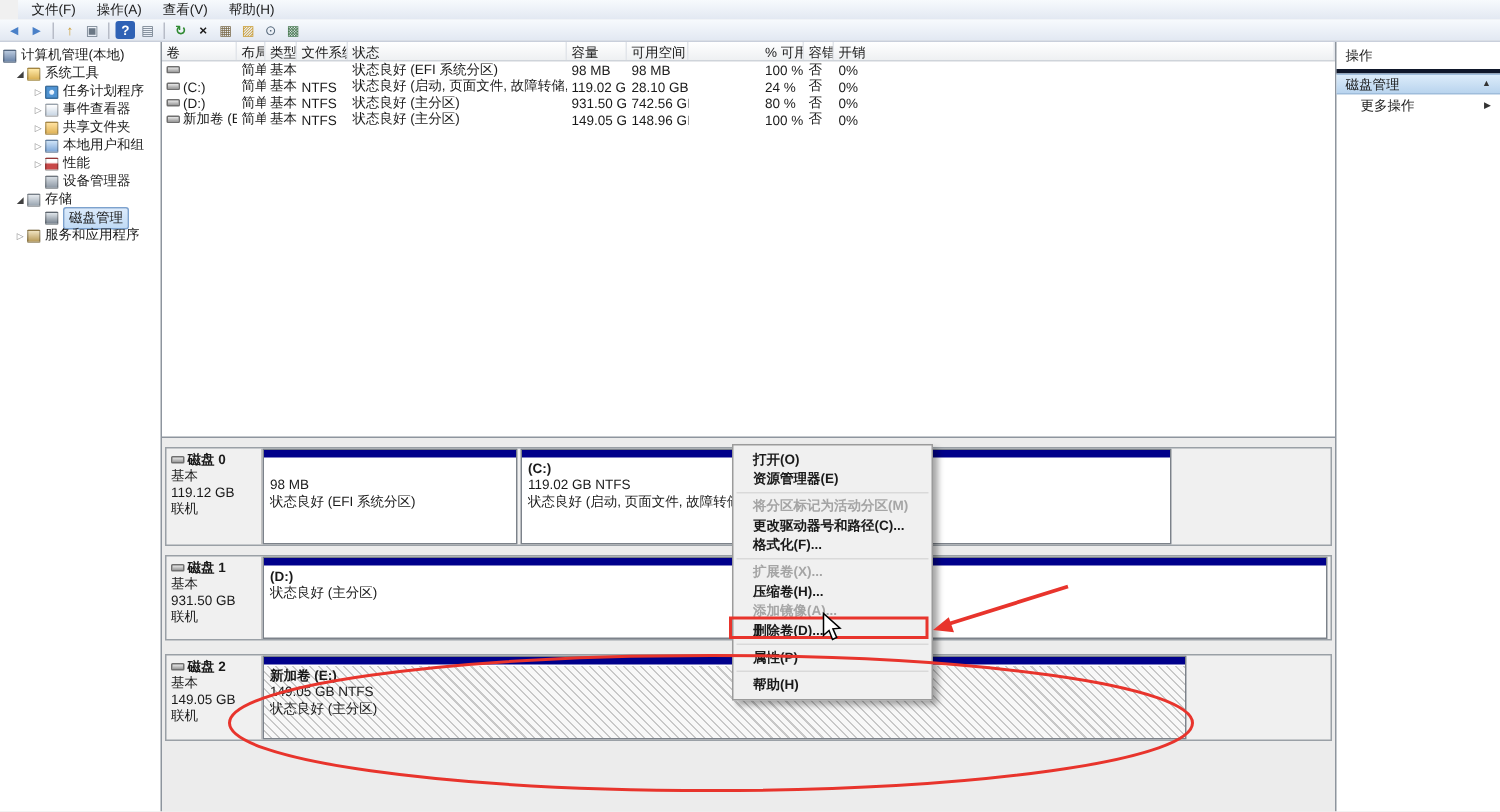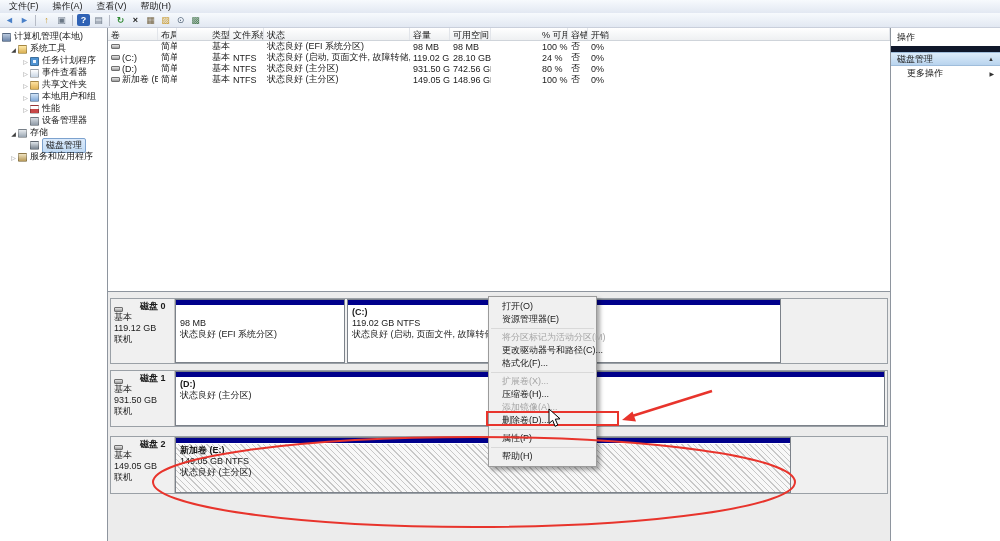--- a/index.html
+++ b/index.html
@@ -1,20 +1,20 @@
 <!DOCTYPE html>
 <html><head>
 <meta charset="utf-8">
 <style>
   * { margin:0; padding:0; box-sizing:border-box; }
   html,body { width:1000px; height:541px; overflow:hidden;
     font-family:"Liberation Sans","DejaVu Sans",sans-serif; font-size:9px; color:#1a1a1a;
     background:#f0f0f0; position:relative; }
   .bar { background:linear-gradient(#f7fafd,#e2e8f2); }
-  .menubar { height:13px; display:flex; align-items:center; padding-left:2px; }
+  .menubar { height:13px; display:flex; align-items:center; padding-left:2px;margin-left:12px; }
   .menubar .mi { padding:1px 7px; cursor:default; }
   .toolbar { height:15px; display:flex; align-items:center; gap:2px; padding-left:3px;
     border-bottom:1px solid #c9cfdb; }
   .tbtn { width:13px; height:12px; display:flex; align-items:center; justify-content:center;
     font-size:9px; line-height:1; }
   .tsep { width:1px; height:11px; background:#b7bcc7; margin:0 2px; }
   .content { position:absolute; left:0; top:28px; width:1000px; height:513px; display:flex; }
   
   .tree { width:108px; background:#fff; border-right:1px solid #8e959e; padding-top:3px; }
   .trow { height:12px; display:flex; align-items:center; white-space:nowrap; cursor:default; }
@@ -33,50 +33,50 @@
   .ic-storage{background:linear-gradient(#e6eaee,#9aa6b2);} .ic-disk{background:linear-gradient(#dfe5ea,#77828e);}
   .ic-services{background:linear-gradient(#efe2c0,#b89a58);}
   
   .main { width:782px; display:flex; flex-direction:column; background:#ececec; }
   .vlist { height:264px; background:#fff; border-bottom:1px solid #8e959e; overflow:hidden; }
   .vhead { display:flex; height:13px; background:linear-gradient(#ffffff,#eef0f2);
     border-bottom:1px solid #cfd4da; }
   .vhead .hc { border-right:1px solid #e2e5ea; padding:1px 0 0 3px; white-space:nowrap; overflow:hidden; }
   .vrow { display:flex; height:11px; align-items:center; }
   .vrow .c { padding-left:3px; white-space:nowrap; overflow:hidden; flex:none; }
-  .w0{width:50px;} .w1{width:19px;} .w2{width:21px;margin-left:32px;} .w3{width:34px;} .w4{width:146px;}
+  .w0{width:50px;} .w1{width:19px;} .w2{width:21px;} .w3{width:34px;} .w4{width:146px;}
   .w5{width:40px;} .w6{width:41px;} .w7{width:29px;margin-left:48px;} .w8{width:20px;} .w9{flex:1;}
   .vol0 { display:flex; align-items:center; gap:2px; }
   .dico { width:9px; height:5px; background:linear-gradient(#e8e8e8,#9a9a9a); border:1px solid #6f6f6f;
     border-radius:1px; flex:none; }
   
   .dpane { flex:1; padding:6px 2px 0 2px; }
   .drow { display:flex; border:1px solid #9aa0a6; background:#f0f0f0; width:778px; }
   .drow + .drow { margin-top:6px; }
   .dlabel { width:64px; flex:none; border-right:1px solid #c2c2c2; padding:2px 0 0 3px; line-height:11px; }
-  .dname { font-weight:bold; display:flex; align-items:flex-end; gap:17px; }
+  .dname { font-weight:bold; display:flex; align-items:center; gap:2px; }
   .parts { flex:1; display:flex; gap:2px; padding:0; }
   .part { border:1px solid #7c828a; background:#fff; display:flex; flex-direction:column; flex:none; }
   .strip { height:6px; background:#00008b; border-bottom:1px solid #fff; flex:none; }
   .pbody { flex:1; padding:1px 0 0 4px; line-height:11px; white-space:nowrap; overflow:hidden; }
   .pname { font-weight:bold; min-height:11px; }
   .hatch { background:repeating-linear-gradient(45deg,#f8f8f8 0 3px,#c8c8c8 3px 4px); }
   
   .actions { flex:1; background:#fff; border-left:1px solid #8e959e; }
-  .ahead { padding:3px 0 2px 6px; border-bottom:6px solid #0f172a; color:#222; }
+  .ahead { padding:3px 0 2px 6px; border-bottom:3px solid #0f172a; color:#222; }
   .agroup { height:14px; display:flex; align-items:center; justify-content:space-between;
     padding:0 6px 0 6px; background:linear-gradient(#dcecfa,#b9d4ee);
     border-top:1px solid #9fbddb; border-bottom:1px solid #9fbddb; }
   .amore { height:14px; display:flex; align-items:center; justify-content:space-between;
     padding:0 6px 0 16px; }
   .tri { font-size:6px; color:#333; }
   
-  .cmenu { position:absolute; left:488px; top:296px; width:109px; z-index:40;
+  .cmenu { position:absolute; left:488px; top:296px; width:134px; z-index:40;
     background:#f0f0f0; border:1px solid #9b9b9b; box-shadow:3px 3px 4px rgba(0,0,0,.35);
-    padding:3px 0; }
+    padding:3px 0;font-weight:bold; }
   .cmi { height:13px; line-height:13px; padding-left:13px; white-space:nowrap; cursor:default; }
   .cmi.dis { color:#a5a5a5; }
   .csep { height:1px; background:#d9d9d9; margin:2px 2px; }
   
   .redbox { position:absolute; left:486px; top:411px; width:133px; height:15px;
     border:2px solid #e8342c; z-index:50; pointer-events:none; }
   .overlay { position:absolute; left:0; top:0; width:1000px; height:541px; z-index:70;
     pointer-events:none; }
 </style>
 </head>

